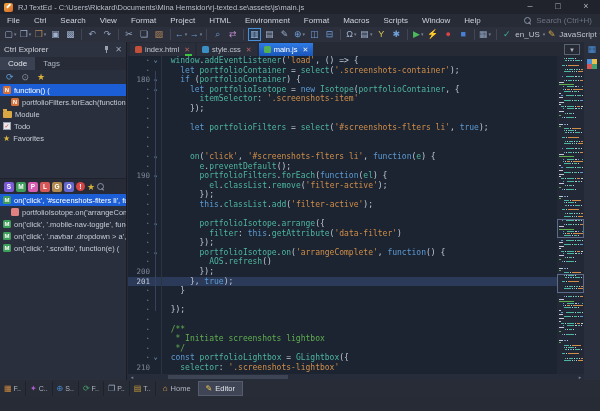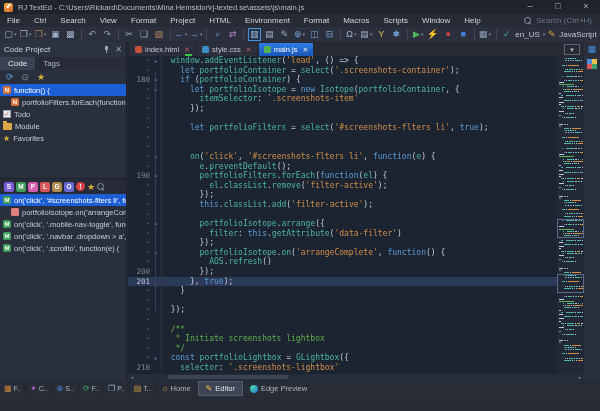--- a/index.html
+++ b/index.html
@@ -293,21 +293,21 @@
         <span style="color:#d8a843">✎</span>
       </div>
       <div class="tbtn">
         <span class="tlabel">JavaScript</span>
         <span class="tdd">▾</span>
       </div>
     </div>
 
   <div class="sidebar">
     <div class="ceheader">
-      <span>Code Project</span>
+      <span>Ctrl Explorer</span>
       <span class="cehicons">
         <span class="pinicon"></span>
         <span>✕</span>
       </span>
     </div>
     <div class="cesubtabs">
         <div class="cst active">Code</div>
         <div class="cst">Tags</div>
       </div>
     <div class="ceicons">
@@ -318,26 +318,26 @@
     <div class="tree">
         <div class="trow sel" style="padding-left: 3px;">
           <span class="tico" style="background: rgb(212, 112, 58);">N</span>
           <span>function() (</span>
         </div>
         <div class="trow" style="padding-left: 11px;">
           <span class="tico" style="background: rgb(212, 112, 58);">N</span>
           <span>portfolioFilters.forEach(function(el) (</span>
         </div>
         <div class="trow" style="padding-left: 3px;">
+          <span class="folderico"></span>
+          <span>Module</span>
+        </div>
+        <div class="trow" style="padding-left: 3px;">
           <span class="todoico">✓</span>
           <span>Todo</span>
-        </div>
-        <div class="trow" style="padding-left: 3px;">
-          <span class="folderico"></span>
-          <span>Module</span>
         </div>
         <div class="trow" style="padding-left: 3px;">
           <span class="starico">★</span>
           <span>Favorites</span>
         </div>
       </div>
     <div class="cedivider"></div>
     <div class="filterrow">
         <span class="fbtn" style="background: rgb(123, 91, 214);">S</span>
         <span class="fbtn" style="background: rgb(63, 158, 90);">M</span>
@@ -620,20 +620,16 @@
         <span>T..</span>
       </div>
       <div class="vtab">
         <span class="vtabico" style="color: rgb(232, 166, 74);">⌂</span>
         <span>Home</span>
       </div>
       <div class="vtab active">
         <span class="vtabico" style="color: rgb(232, 192, 80);">✎</span>
         <span>Editor</span>
       </div>
-      <div class="vtab">
-        <span class="edgedot"></span>
-        <span>Edge Preview</span>
-      </div>
     </div>
 
 
 </div>
 
 </body></html>

